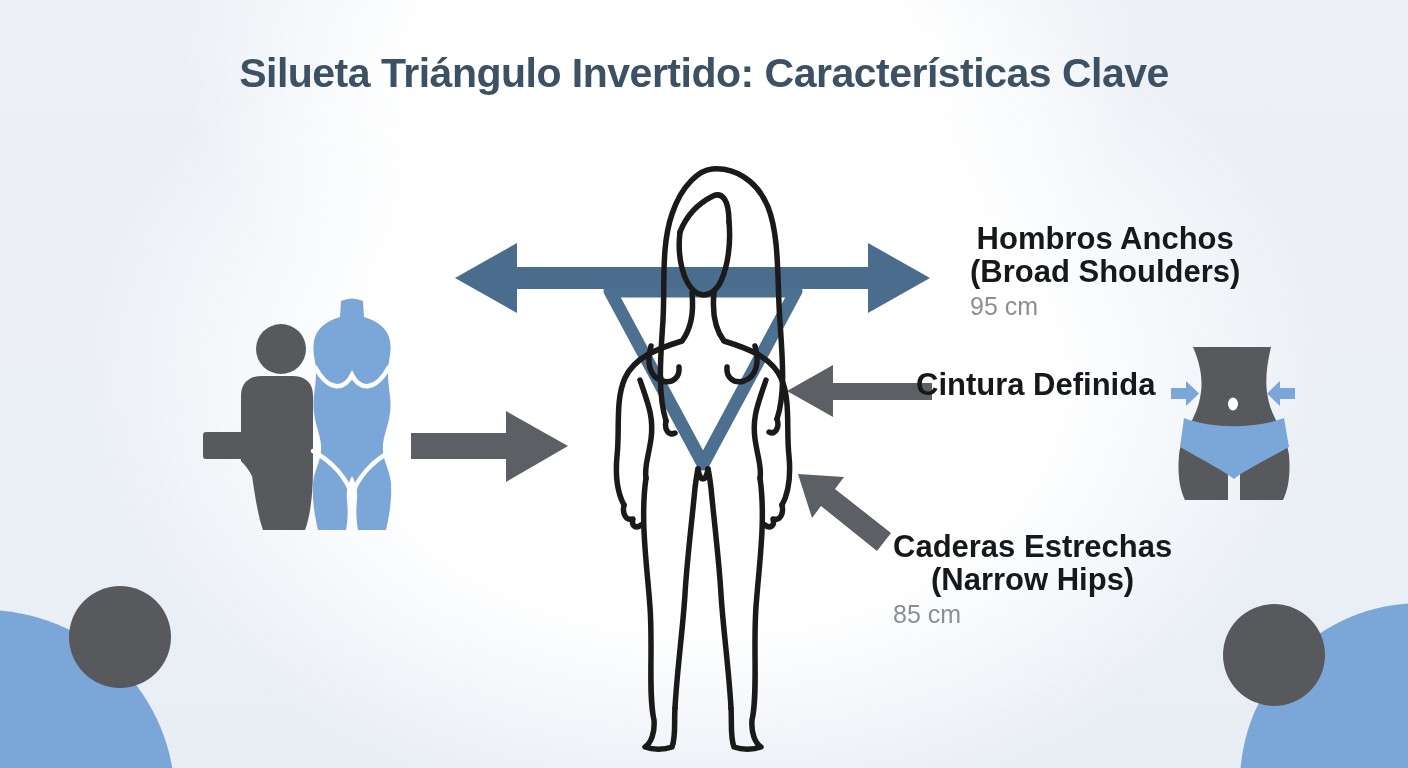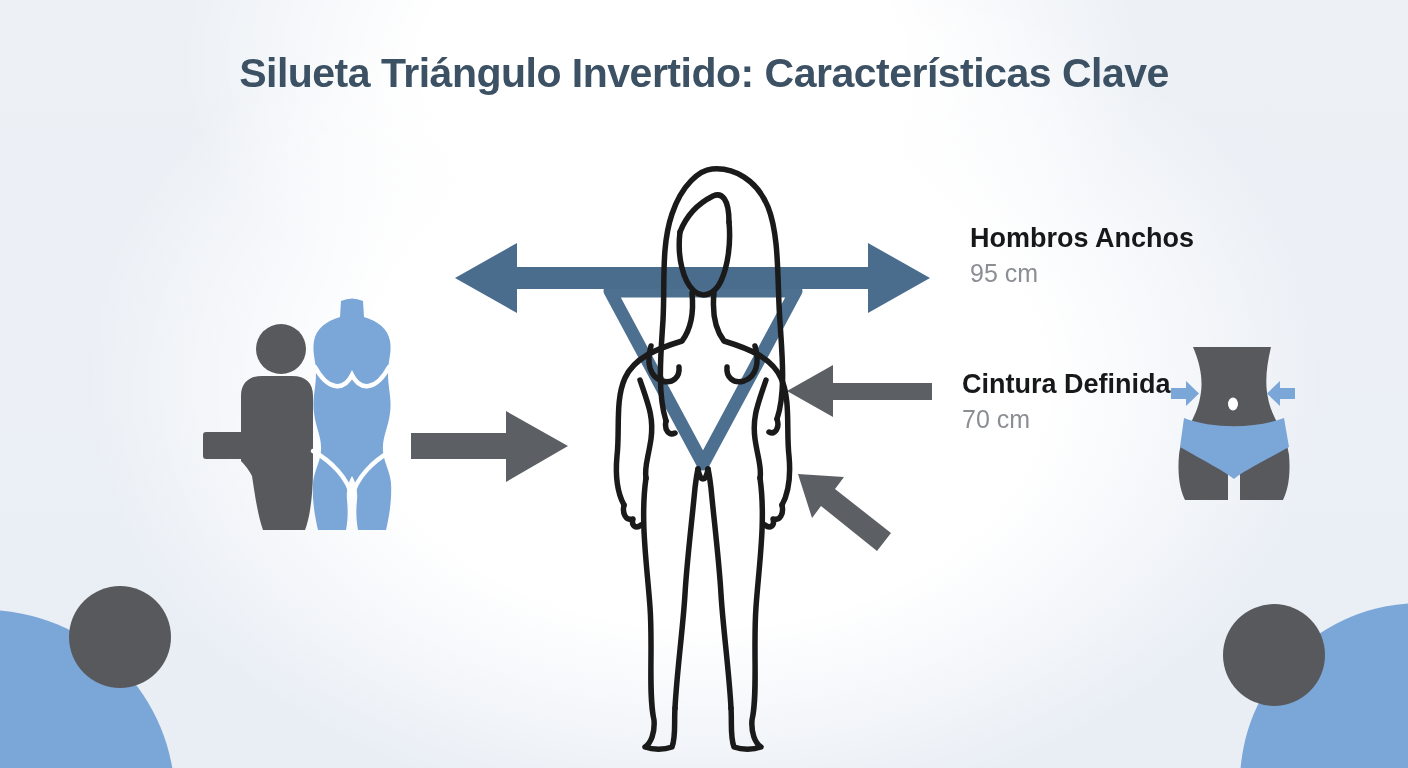--- a/index.html
+++ b/index.html
@@ -25,24 +25,24 @@
       linear-gradient(180deg,#edf1f6 0%, var(--bg-edge) 100%);
   }
   .title{
     position:absolute;left:0;top:50px;width:100%;
     margin:0;text-align:center;
     font-size:41px;font-weight:bold;letter-spacing:-0.5px;
     color:var(--title-color);
   }
   .stage{position:absolute;left:0;top:0;width:1408px;height:768px;}
   .annotation{position:absolute;color:var(--label-black);}
-  .annotation .l{font-size:27px;font-weight:bold;line-height:33px;white-space:nowrap;text-align:center;}
+  .annotation .l{font-size:31px;font-weight:bold;line-height:33px;white-space:nowrap;text-align:center;}
   .annotation .v{font-size:25px;font-weight:normal;line-height:33px;margin-top:2px;color:var(--value-gray);white-space:nowrap;}
   .ann-shoulders{left:970px;top:222px;}
-  .ann-waist{left:962px;top:368px;}
+  .ann-waist{left:916px;top:368px;}
   .ann-hips{left:893px;top:530px;}
   .fig-stroke{stroke:#1a1a1a;stroke-width:5.5;fill:none;stroke-linecap:round;stroke-linejoin:round;}
   .blue-fill{fill:var(--icon-blue);}
   .gray-fill{fill:var(--icon-gray);}
   .arrow-gray-fill{fill:var(--arrow-gray);}
   .white-detail{stroke:#ffffff;stroke-width:4.5;fill:none;stroke-linecap:round;}
 </style>
 </head>
 <body>
 
@@ -116,22 +116,27 @@
       <ellipse fill="#ffffff" cx="1233" cy="404" rx="5" ry="6.5"></ellipse>
       <polygon class="blue-fill" points="1171,388 1186,388 1186,381 1199,393.5 1186,406 1186,399 1171,399"></polygon>
       <polygon class="blue-fill" points="1295,388 1280,388 1280,381 1267,393.5 1280,406 1280,399 1295,399"></polygon>
     </g>
   </svg>
 
   <h1 class="title">Silueta Triángulo Invertido: Características Clave</h1>
 
   <div class="annotation ann-shoulders">
     <div class="l">Hombros Anchos</div>
+    <div class="l">(Broad Shoulders)</div>
     <div class="v">95 cm</div>
   </div>
 
   <div class="annotation ann-waist">
     <div class="l">Cintura Definida</div>
-    <div class="v">70 cm</div>
   </div>
 
+  <div class="annotation ann-hips">
+    <div class="l">Caderas Estrechas</div>
+    <div class="l">(Narrow Hips)</div>
+    <div class="v">85 cm</div>
+  </div>
 
 </div>
 
 </body></html>

